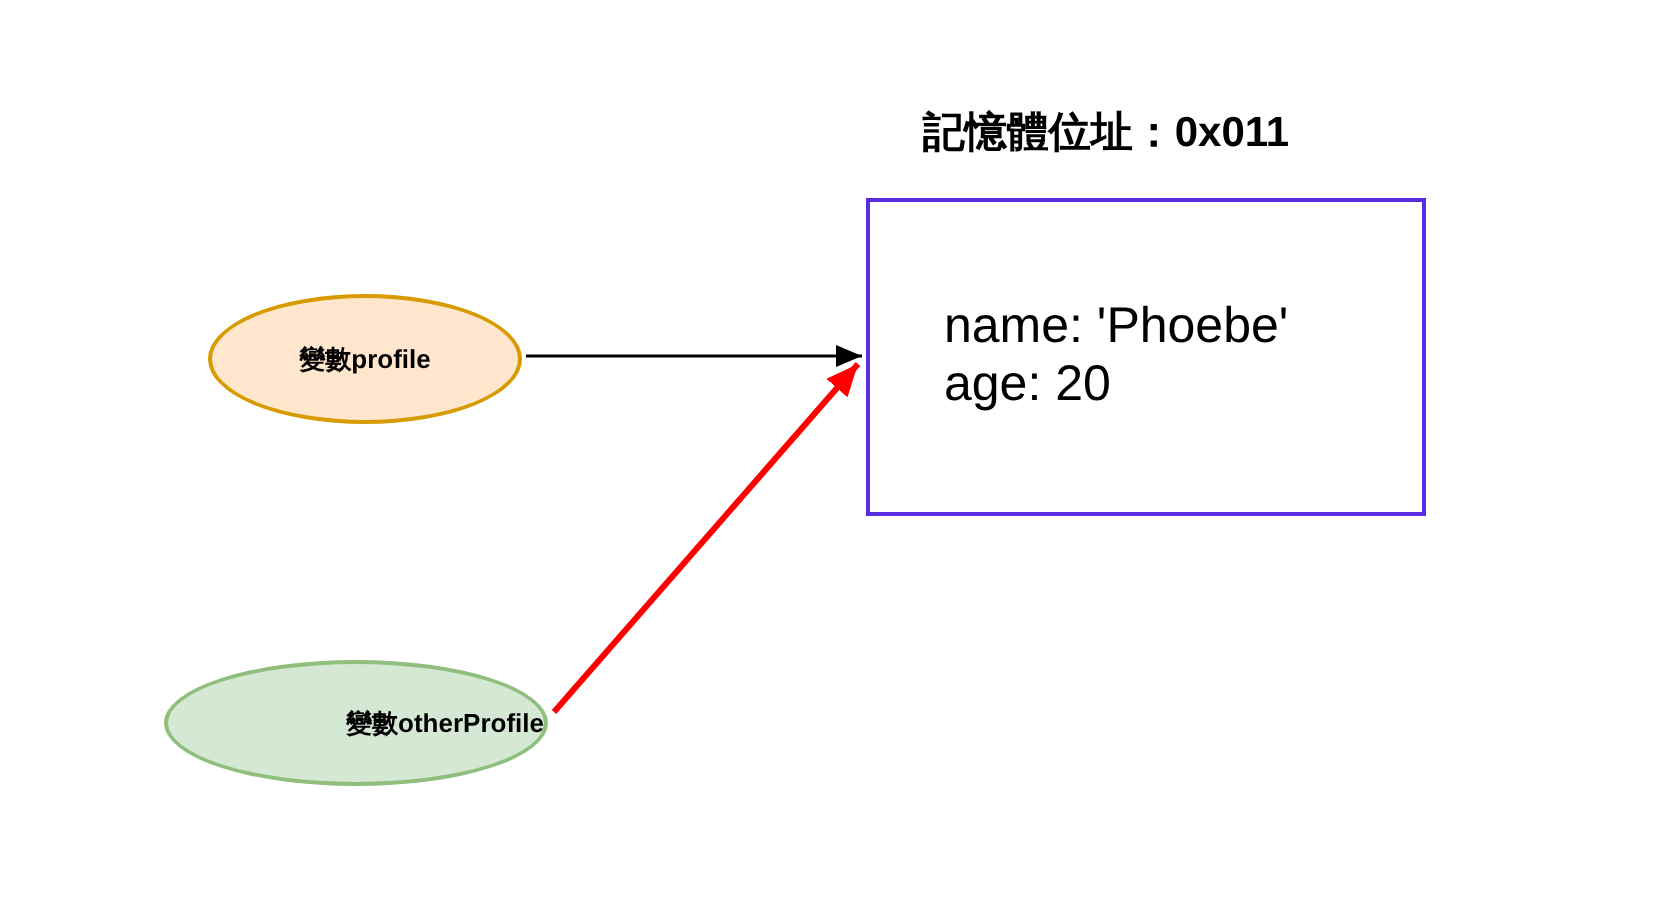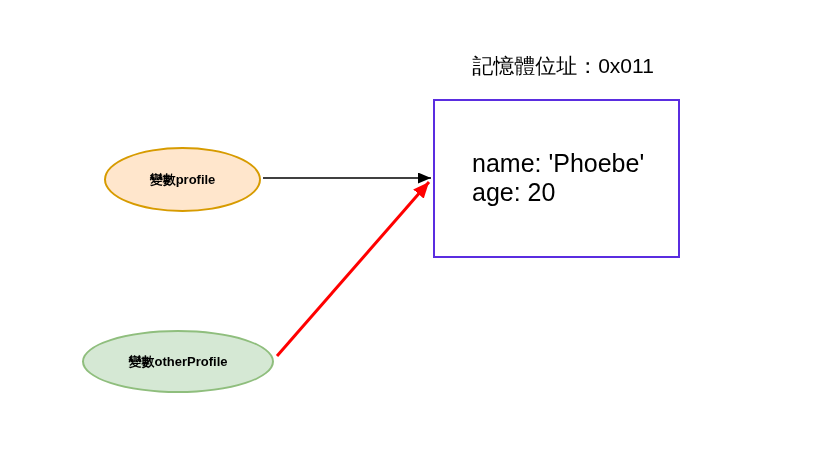--- a/index.html
+++ b/index.html
@@ -11,35 +11,35 @@
   .canvas {
     position: relative;
     width: 831px;
     height: 452px;
     background: var(--bg, #ffffff);
     overflow: hidden;
   }
   
   .mem-title {
     position: absolute;
-    left: 403px;
+    left: 393px;
     top: 52px;
     width: 320px;
     text-align: center;
     font-size: 21px;
-    font-weight: normal;
+    font-weight: bold;
     color: #000000;
     white-space: nowrap;
   }
   
   .mem-box {
     position: absolute;
     left: 433px;
     top: 99px;
-    width: 247px;
+    width: 280px;
     height: 159px;
     border: 2px solid var(--box-border, #5a2de0);
     box-sizing: border-box;
     background: #ffffff;
   }
   .mem-box .content {
     position: absolute;
     left: 37px;
     top: 48px;
     font-size: 25px;
@@ -68,20 +68,21 @@
     background: var(--node0-fill, #ffe6cc);
     border: 2px solid var(--node0-stroke, #d79b00);
   }
   .node-other {
     left: 82px;
     top: 330px;
     width: 192px;
     height: 63px;
     background: var(--node1-fill, #d5e8d4);
     border: 2px solid var(--node1-stroke, #8fbe7d);
+    justify-content: flex-end;
   }
   
   .edges {
     position: absolute;
     left: 0;
     top: 0;
     width: 831px;
     height: 452px;
     pointer-events: none;
   }

